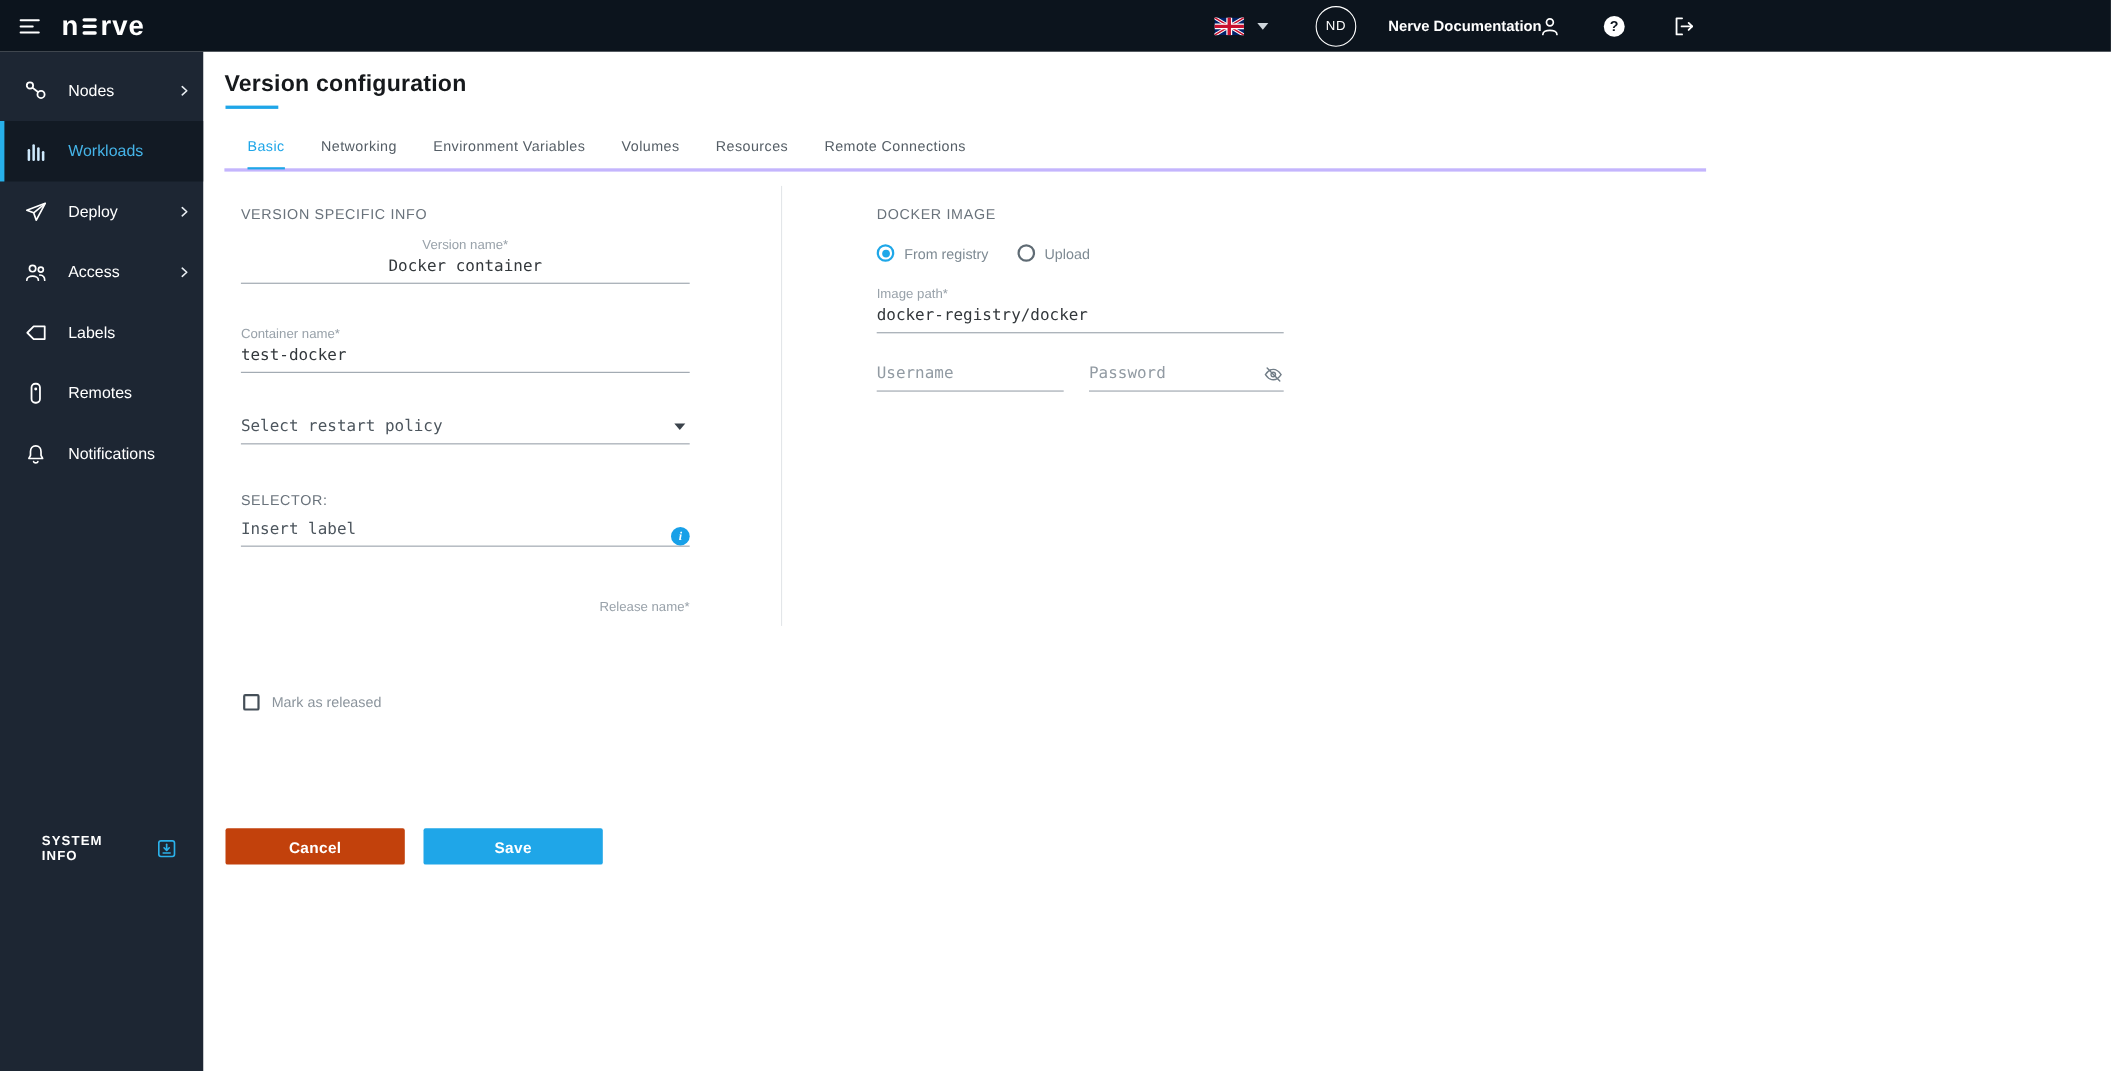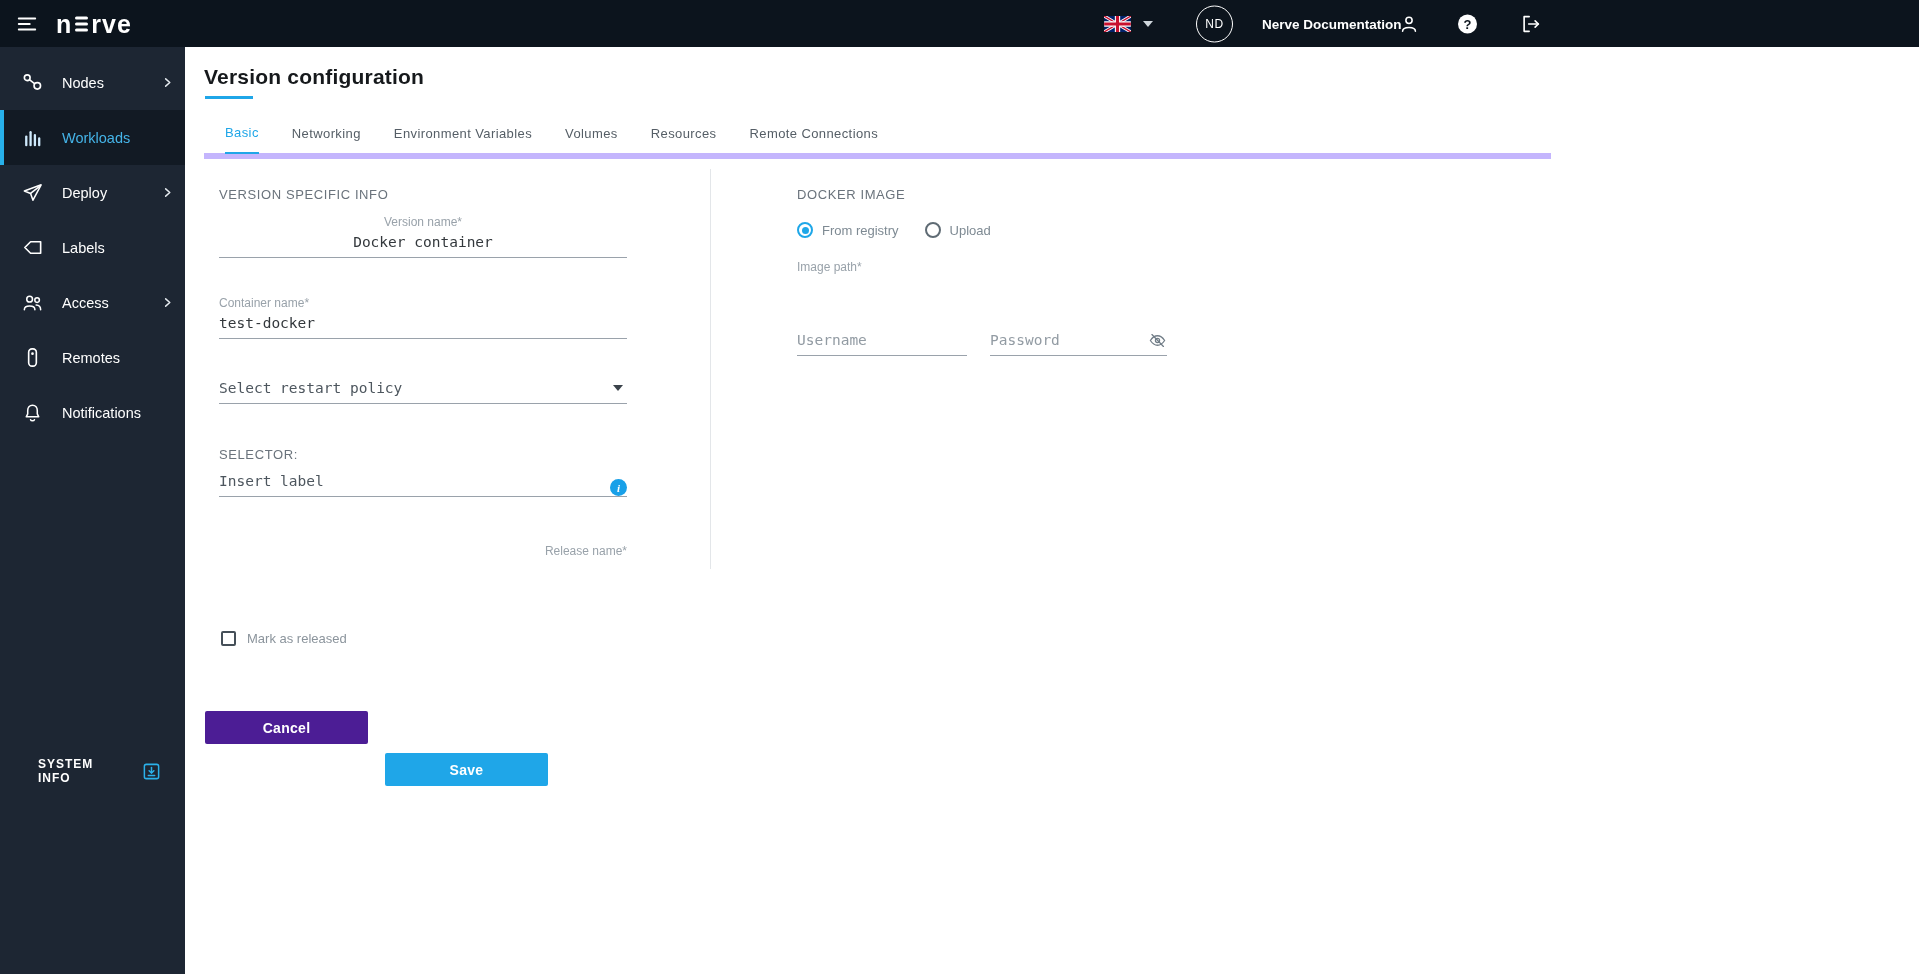--- a/index.html
+++ b/index.html
@@ -32,22 +32,22 @@
   .sitem.active { background:#121a24; border-left:4px solid #27b0ea; padding-left:16px; }
   .sitem.active .slabel { color:#45b4e8; }
   .sysinfo { position:absolute; left:0; top:710px; width:161px; display:flex; align-items:center; padding-left:38px; gap:18px;
     color:#fff; font-size:12px; font-weight:bold; letter-spacing:1px; cursor:pointer; }
 
   
   .main { position:absolute; left:185px; top:47px; width:1734px; height:927px; background:#fff; }
   .page-title { position:absolute; left:19px; top:18px; font-size:21px; font-weight:bold; color:#16191c; letter-spacing:.2px; }
   .title-underline { position:absolute; left:20px; top:49px; width:48px; height:3px; background:#1fa6e8; }
 
-  .tabs { position:absolute; left:19px; top:78px; width:1347px; border-bottom:6px solid #c4b5fd;
-    padding-left:21px; display:flex; gap:33px;align-items:flex-end; }
+  .tabs { position:absolute; left:19px; top:78px; width:1347px; border-bottom:3px solid #c4b5fd;
+    padding-left:21px; display:flex; gap:33px; }
   .tab { font-size:13px; color:#555e66; padding-bottom:12px; cursor:pointer; letter-spacing:.4px; white-space:nowrap; }
   .tab.active { color:#1fa6e8; border-bottom:2px solid #1fa6e8; margin-bottom:-1px; }
 
   .vdivider { position:absolute; left:525px; top:122px; width:1px; height:400px; background:#e3e6e9; }
 
   .sec-title { position:absolute; font-size:13px; color:#6a737c; letter-spacing:.6px; }
 
   .fld { position:absolute; }
   .fld .lbl { font-size:12px; color:#99a2aa; margin-bottom:2px; }
   .fld .val { font-family:"DejaVu Sans Mono", monospace; font-size:14.5px; color:#33383c;
@@ -67,21 +67,21 @@
   .radio.on { border-color:#1ea7e8; }
   .radio.on::after { content:""; position:absolute; left:2.5px; top:2.5px; width:7px; height:7px; border-radius:50%; background:#1ea7e8; }
   .radio-lbl { font-size:13px; color:#7e8a93; }
 
   .check-row { position:absolute; display:flex; align-items:center; gap:11px; cursor:pointer; }
   .checkbox { width:15px; height:15px; border:2px solid #454f58; border-radius:2px; background:#fff; }
   .check-lbl { font-size:13px; color:#8b949c; }
 
   .btn { position:absolute; width:163px; height:33px; border-radius:2px; color:#fff; font-size:14px; font-weight:bold;
     display:flex; align-items:center; justify-content:center; cursor:pointer; letter-spacing:.3px; }
-  .btn-cancel { left:20px; top:664px; background:#4c1d95; }
+  .btn-cancel { left:20px; top:706px; background:#c2410c; }
   .btn-save { left:200px; top:706px; background:#1fa6e8; }
 </style>
 </head>
 <body>
 
 <div class="topbar">
   <div class="hamburger">
     <svg width="22" height="22" viewBox="0 0 24 24" fill="none" stroke="#fff" stroke-width="2" stroke-linecap="round">
       <line x1="3" y1="6" x2="21" y2="6"></line>
         <line x1="3" y1="12" x2="15" y2="12"></line>
@@ -177,42 +177,42 @@
     <span class="slabel">Deploy</span>
     <span class="chev">
       <svg width="11" height="11" viewBox="0 0 24 24" fill="none" stroke="#e8edf2" stroke-width="3.2" stroke-linecap="round" stroke-linejoin="round">
           <path d="M8 4 L17 12 L8 20"></path>
         </svg>
     </span>
   </div>
 
   <div class="sitem">
     <span class="sicon">
-      <svg width="23" height="23" viewBox="0 0 24 24" fill="none" stroke="#fff" stroke-width="1.7" stroke-linejoin="round">
-        <path d="M4 12 L10 6 H20.5 V18 H10 Z"></path>
-      </svg>
-    </span>
-    <span class="slabel">Labels</span>
-  </div>
-
-  <div class="sitem">
-    <span class="sicon">
       <svg width="23" height="23" viewBox="0 0 24 24" fill="none" stroke="#fff" stroke-width="1.6" stroke-linecap="round">
         <circle cx="9" cy="8.5" r="3"></circle>
           <path d="M3.5 19.5 C3.5 14.5 14.5 14.5 14.5 19.5"></path>
         <circle cx="16.8" cy="9.5" r="2.4"></circle>
           <path d="M15.8 14.6 C19.2 14.8 20.5 16.8 20.5 19.5"></path>
       </svg>
     </span>
     <span class="slabel">Access</span>
     <span class="chev">
       <svg width="11" height="11" viewBox="0 0 24 24" fill="none" stroke="#e8edf2" stroke-width="3.2" stroke-linecap="round" stroke-linejoin="round">
           <path d="M8 4 L17 12 L8 20"></path>
         </svg>
     </span>
+  </div>
+
+  <div class="sitem">
+    <span class="sicon">
+      <svg width="23" height="23" viewBox="0 0 24 24" fill="none" stroke="#fff" stroke-width="1.7" stroke-linejoin="round">
+        <path d="M4 12 L10 6 H20.5 V18 H10 Z"></path>
+      </svg>
+    </span>
+    <span class="slabel">Labels</span>
   </div>
 
   <div class="sitem">
     <span class="sicon">
       <svg width="23" height="23" viewBox="0 0 24 24" fill="none" stroke="#fff" stroke-width="1.7">
         <rect x="8" y="3" width="8" height="18" rx="3.5"></rect>
           <circle cx="12" cy="8" r="1.4" fill="#fff" stroke="none"></circle>
       </svg>
     </span>
     <span class="slabel">Remotes</span>
@@ -298,20 +298,21 @@
       <span class="radio-lbl">From registry</span>
     </div>
     <div class="radio-group" style="margin-left:26px;">
       <span class="radio"></span>
       <span class="radio-lbl">Upload</span>
     </div>
   </div>
 
   <div class="fld" style="left:612px; top:213px; width:370px;">
     <div class="lbl">Image path*</div>
+    <div class="val">docker-registry/docker</div>
   </div>
 
   <div class="fld" style="left:612px; top:282px; width:170px;">
     <div class="val ph-light">Username</div>
   </div>
 
   <div class="fld" style="left:805px; top:282px; width:177px;">
     <div class="val ph-light">Password</div>
     <span class="eye">
       <svg width="19" height="19" viewBox="0 0 24 24" fill="none" stroke="#717d87" stroke-width="1.6" stroke-linecap="round">

